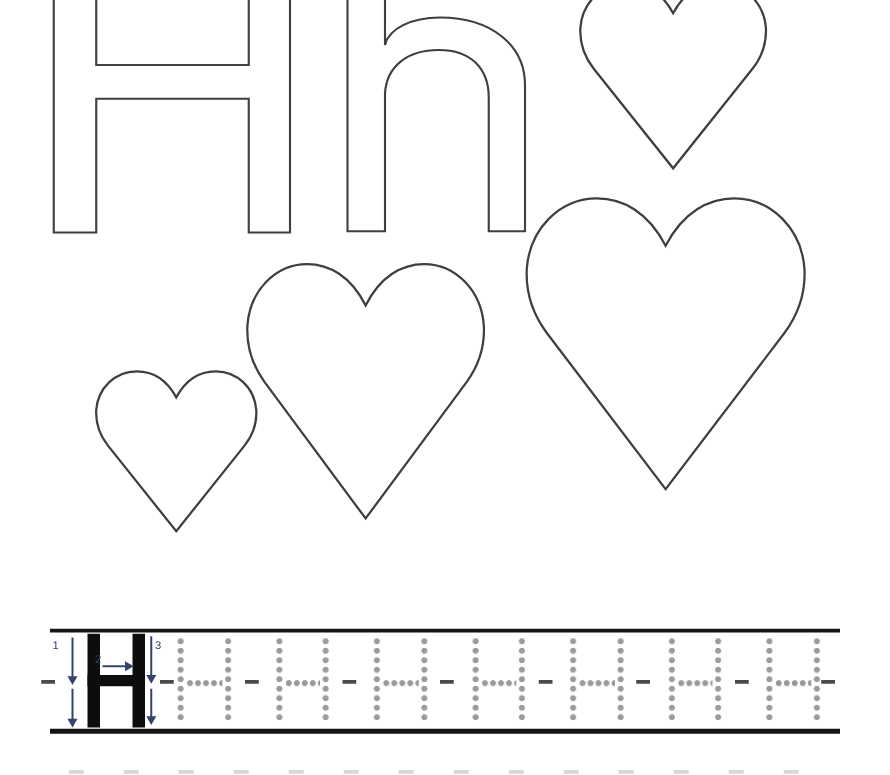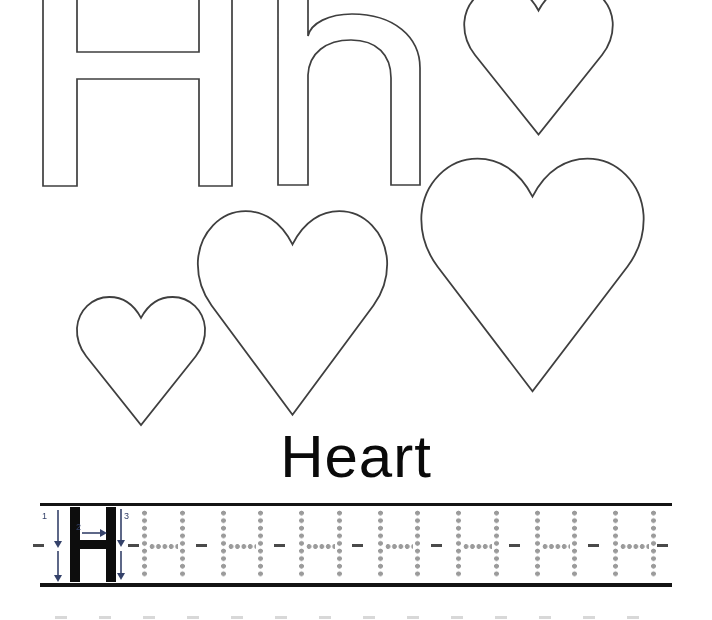--- a/index.html
+++ b/index.html
@@ -52,21 +52,20 @@
     <path class="letter-outline" d="M43,-10 V186 H77 V79 H199 V186 H232 V-10 M77,-10 V52 H199 V-10" aria-label="H"></path>
     <path class="letter-outline" d="M278,-10 V185 H308 V75 C309,53 326,40 351,40 C377,40 391,55 391,78 V185 H420 V68 C420,37 394,14 352,14 C329,14 311,23 308,36 V-10" aria-label="h"></path>
     <g id="hearts-group">
         <path d="M100,34 C88,12 70,3 52,3 C26,3 5,23 3,49 C2,67 9,81 17,91 L100,193 L183,91 C191,81 198,67 197,49 C195,23 174,3 148,3 C130,3 112,12 100,34 Z" class="heart" vector-effect="non-scaling-stroke" transform="translate(462,-16) scale(0.765,0.7806122448979592)"></path>
         <path d="M100,34 C88,12 70,3 52,3 C26,3 5,23 3,49 C2,67 9,81 17,91 L100,193 L183,91 C191,81 198,67 197,49 C195,23 174,3 148,3 C130,3 112,12 100,34 Z" class="heart" vector-effect="non-scaling-stroke" transform="translate(418,155) scale(1.145,1.2244897959183674)"></path>
         <path d="M100,34 C88,12 70,3 52,3 C26,3 5,23 3,49 C2,67 9,81 17,91 L100,193 L183,91 C191,81 198,67 197,49 C195,23 174,3 148,3 C130,3 112,12 100,34 Z" class="heart" vector-effect="non-scaling-stroke" transform="translate(195,208) scale(0.975,1.0714285714285714)"></path>
         <path d="M100,34 C88,12 70,3 52,3 C26,3 5,23 3,49 C2,67 9,81 17,91 L100,193 L183,91 C191,81 198,67 197,49 C195,23 174,3 148,3 C130,3 112,12 100,34 Z" class="heart" vector-effect="non-scaling-stroke" transform="translate(75,295) scale(0.66,0.673469387755102)"></path>
       </g>
   </svg>
 
-  <div id="word-label">Heart</div>
 
   <div id="trace-row">
     <div id="bar-left" class="solid-bar"></div>
     <div id="bar-right" class="solid-bar"></div>
     <div id="bar-cross" class="solid-bar"></div>
 
     <svg id="stroke-arrows" width="140" height="77" viewBox="0 0 140 77">
       <text x="2" y="13">1</text>
       <path d="M18,4 V36"></path>
       <polygon points="14,35 22,35 18,42"></polygon>

